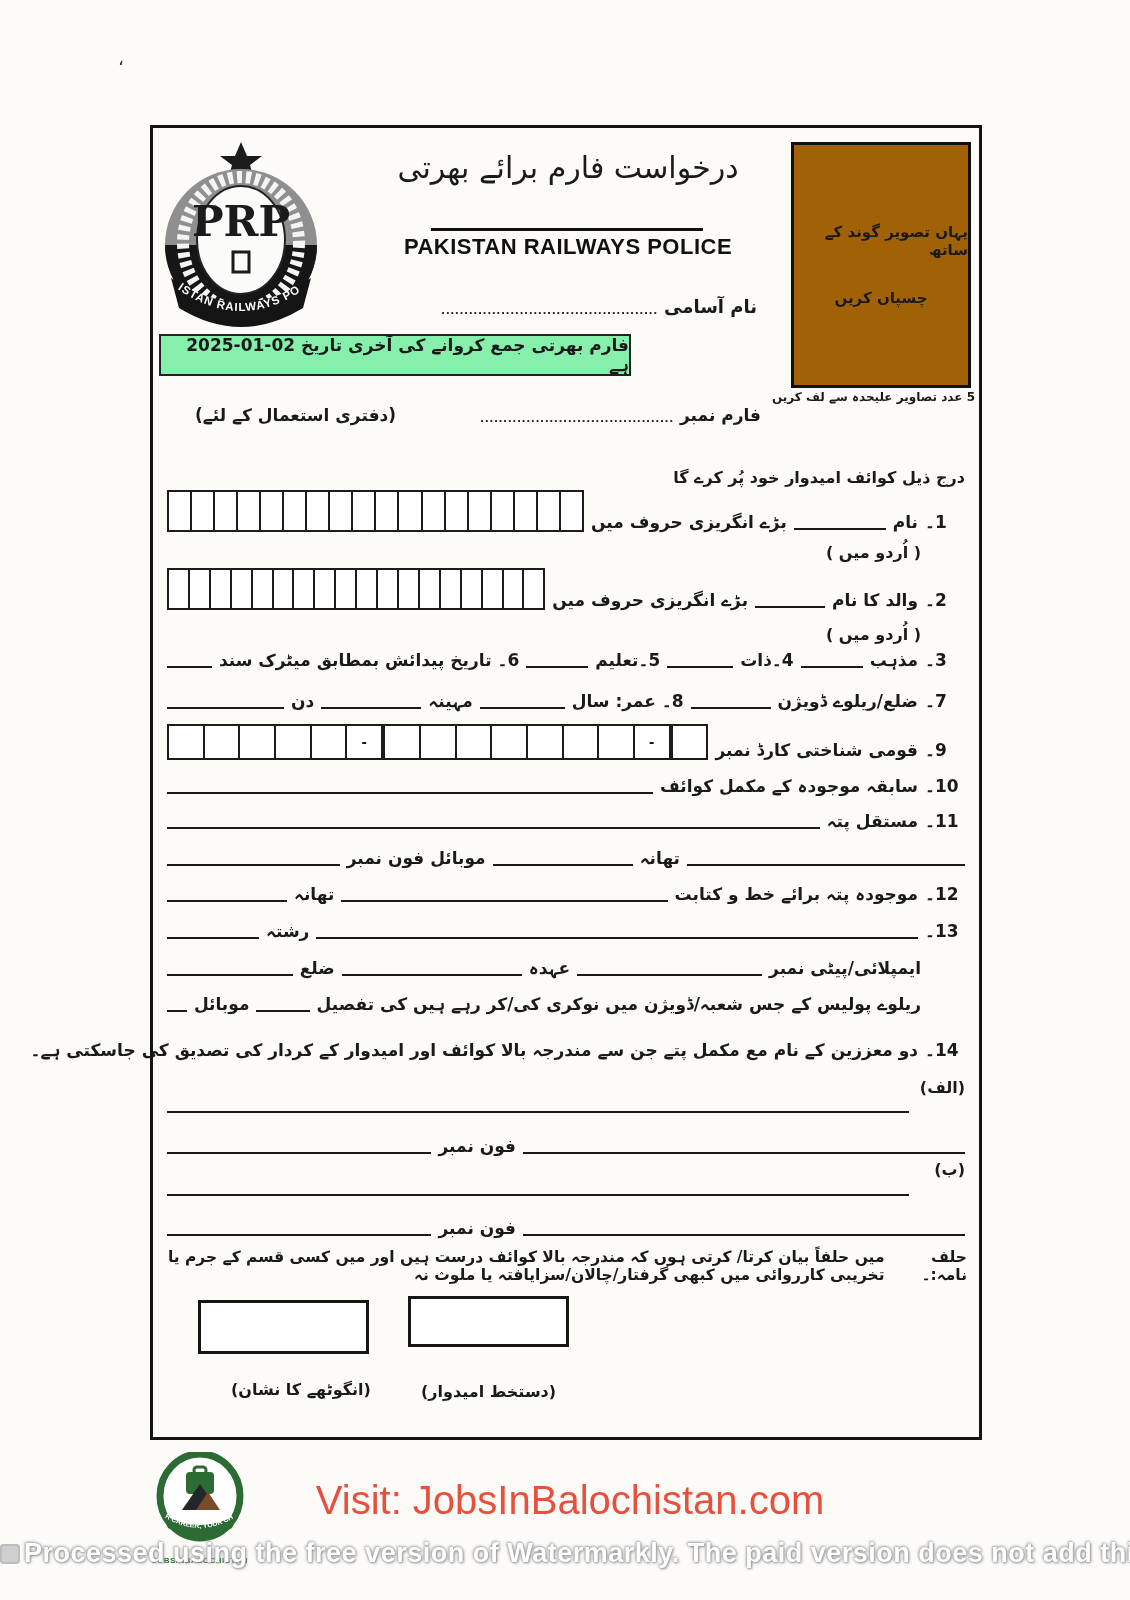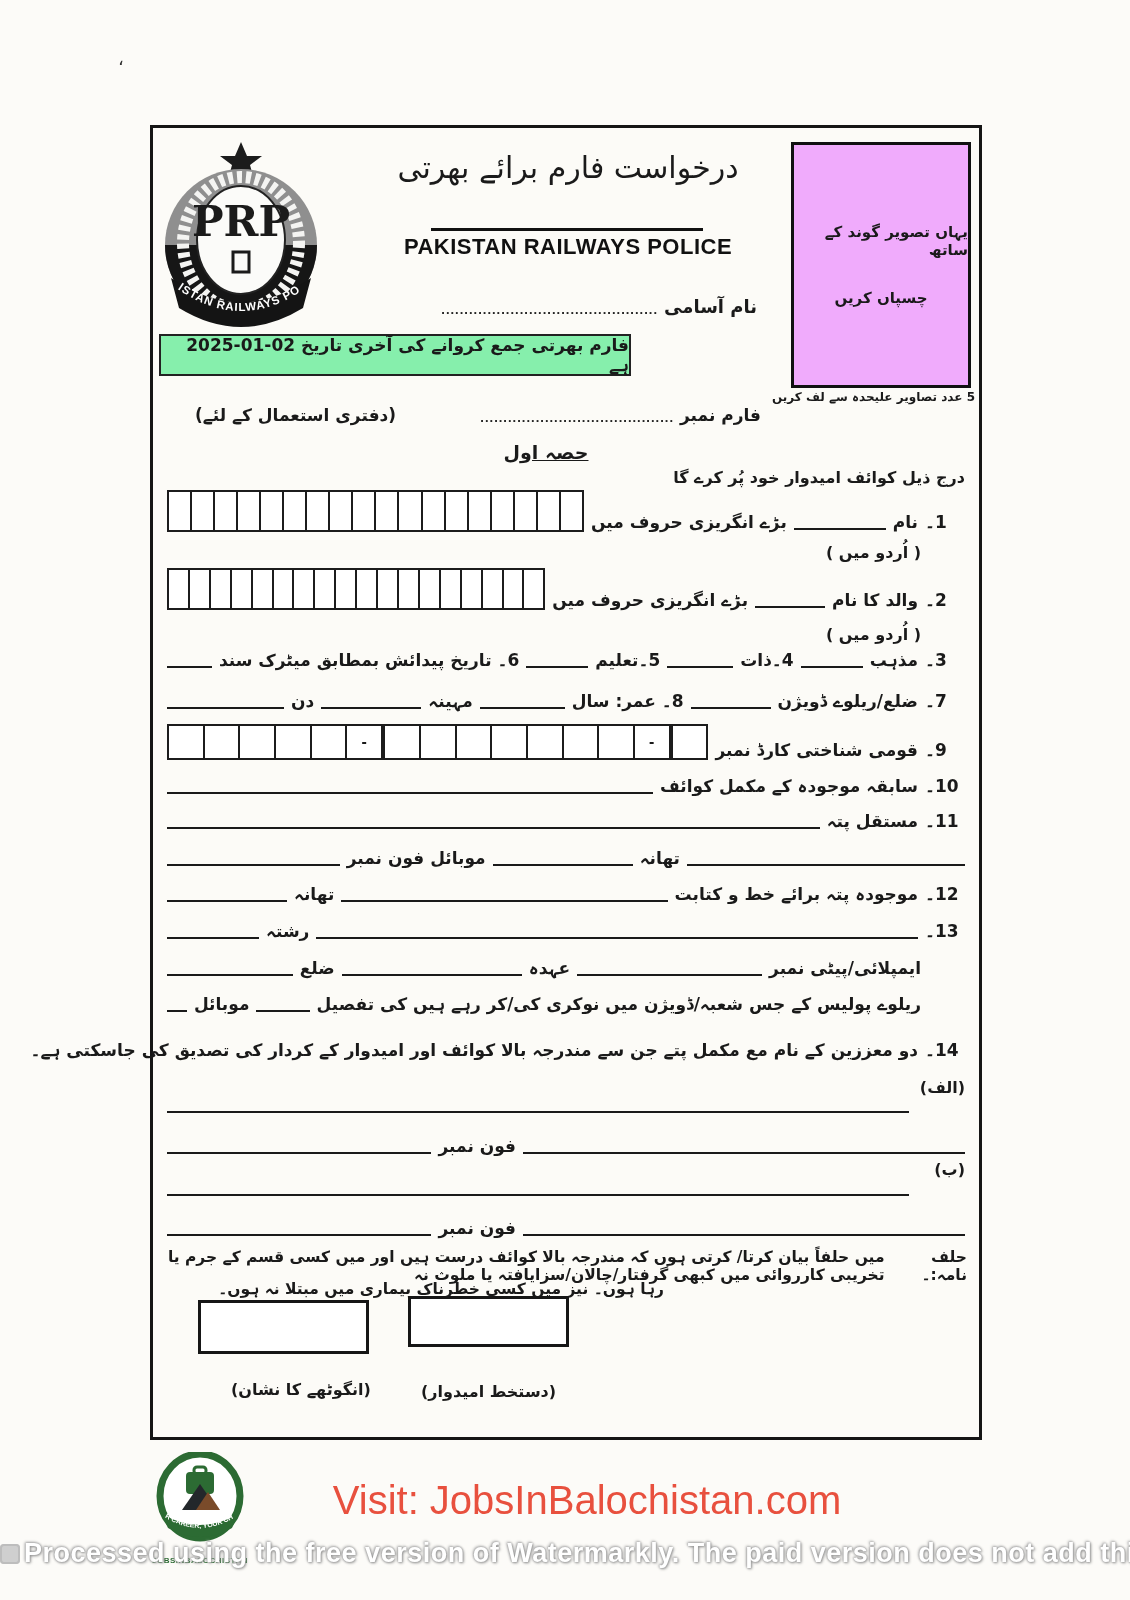--- a/index.html
+++ b/index.html
@@ -16,21 +16,21 @@
   #org-en{position:absolute;left:205px;top:106px;width:420px;text-align:center;
           font:700 22px "Liberation Sans",sans-serif;letter-spacing:.5px;color:#111}
   #post-row{position:absolute;right:222px;top:168px;display:flex;direction:rtl;
             align-items:flex-end;gap:6px;font-size:18px;font-weight:700}
   .dots{overflow:hidden;white-space:nowrap;letter-spacing:1px;font:700 13px "Liberation Sans",sans-serif;color:#222}
   #deadline-box{position:absolute;left:6px;top:206px;width:468px;height:38px;
                 border:2px solid #222;display:flex;align-items:center;justify-content:center;
                 direction:rtl;font-size:17px;font-weight:700;background:#86efac}
   #photo-box{position:absolute;left:638px;top:14px;width:174px;height:240px;border:3px solid #111;
              display:flex;flex-direction:column;align-items:center;justify-content:center;gap:30px;
-             direction:rtl;font-size:15px;font-weight:700;background:#f0abfc}
+             direction:rtl;font-size:15px;font-weight:700;background:#a16207}
   #photos-note{position:absolute;right:4px;top:262px;direction:rtl;font-size:12px;font-weight:700}
   #formno-row{position:absolute;right:218px;top:277px;display:flex;direction:rtl;
               align-items:flex-end;gap:6px;font-size:17px;font-weight:700}
   #part-title{position:absolute;left:0;right:40px;top:313px;text-align:center;direction:rtl;
               font-size:19px;font-weight:700;text-decoration:underline}
   #intro-line{position:absolute;right:14px;top:340px;direction:rtl;font-size:16px;font-weight:700}
   
   .row{position:absolute;left:14px;right:14px;display:flex;direction:rtl;align-items:flex-end;
        gap:7px;font-size:17px;font-weight:700;white-space:nowrap}
   .num{min-width:40px;text-align:left;direction:rtl;font-size:17px}
@@ -47,21 +47,21 @@
             font:700 16px "Liberation Sans",sans-serif}
   .cnic .cc:first-child{margin-left:0}
   .rep{display:contents}
   
   #oath1{position:absolute;left:12px;right:12px;top:1120px;display:flex;direction:rtl;
          justify-content:space-between;gap:30px;font-size:15.5px;font-weight:700}
   #oath2{position:absolute;right:315px;top:1152px;direction:rtl;font-size:15.5px;font-weight:700}
   .sigbox{position:absolute;border:3px solid #161616;background:#fff}
   .siglab{position:absolute;direction:rtl;font-size:16px;font-weight:700}
   
-  #visit{position:absolute;left:302px;top:1478px;width:570px;text-align:center;
+  #visit{position:absolute;left:285px;top:1478px;width:570px;text-align:center;
          font:400 40px "Liberation Sans",sans-serif}
   #jb-logo{position:absolute;left:142px;top:1452px;width:116px;text-align:center}
   #jb-caption{font:700 8px "Liberation Sans",sans-serif;color:#2c6b33;letter-spacing:.5px}
   #watermark{position:absolute;left:0;top:1538px;width:1130px;text-align:center;
              font:700 27px "Liberation Sans",sans-serif;color:#fff;
              text-shadow:0 0 2px #9a9a9a,1px 1px 3px #8f8f8f,-1px -1px 3px #b5b5b5;
              letter-spacing:.5px;white-space:nowrap}
   #wm-icon{display:inline-block;width:20px;height:20px;border-radius:4px;background:#cfcfcf;
            box-shadow:inset 0 0 0 2px #bdbdbd;vertical-align:-2px;margin-right:4px}
   #speck{position:absolute;left:118px;top:48px;font-size:18px;color:#333}
@@ -108,21 +108,20 @@
     <span>چسپاں کریں</span>
   </div>
   <div id="photos-note">5 عدد تصاویر علیحدہ سے لف کریں</div>
 
   <div id="formno-row">
     <span>فارم نمبر</span>
     <span class="dots" style="width:272px">..........................................</span>
     <span>(دفتری استعمال کے لئے)</span>
   </div>
 
-  <div id="part-title">حصہ اول</div>
   <div id="intro-line">درج ذیل کوائف امیدوار خود پُر کرے گا</div>
 
   <div class="row" style="top:362px">
     <span class="num">1۔</span>
     <span>نام</span>
     <span class="ln" style="width:92px"></span>
     <span>بڑے انگریزی حروف میں</span>
     <div class="cells">
         <span></span>
         <span></span>
@@ -280,21 +279,20 @@
   <div class="row" style="top:1090px">
     <span class="ln" style="width:442px"></span>
     <span>فون نمبر</span>
     <span class="ln f1"></span>
   </div>
 
   <div id="oath1">
     <span>حلف نامہ:۔</span>
     <span>میں حلفاً بیان کرتا/ کرتی ہوں کہ مندرجہ بالا کوائف درست ہیں اور میں کسی قسم کے جرم یا تخریبی کارروائی میں کبھی گرفتار/چالان/سزایافتہ یا ملوث نہ</span>
   </div>
-  <div id="oath2">رہا ہوں۔ نیز میں کسی خطرناک بیماری میں مبتلا نہ ہوں۔</div>
 
   <div class="sigbox" style="left:45px;top:1172px;width:165px;height:48px"></div>
   <div class="sigbox" style="left:255px;top:1168px;width:155px;height:45px"></div>
   <div class="siglab" style="left:78px;top:1252px">(انگوٹھے کا نشان)</div>
   <div class="siglab" style="left:268px;top:1254px">(دستخط امیدوار)</div>
 </div>
 
 <div id="jb-logo">
   <svg width="96" height="100" viewBox="0 0 96 100">
     <ellipse cx="48" cy="44" rx="40" ry="42" fill="#ffffff" stroke="#2c6b33" stroke-width="7"></ellipse>

